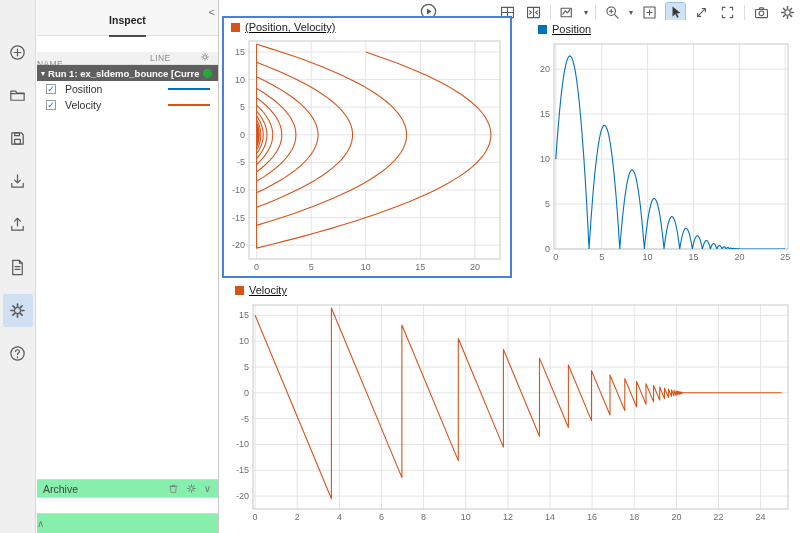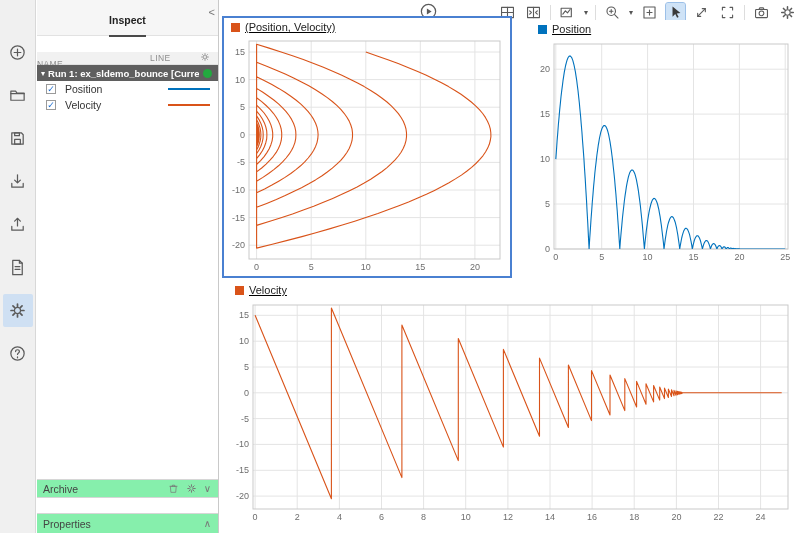--- a/index.html
+++ b/index.html
@@ -191,21 +191,20 @@
       <span class="bar-ic">
         <svg class="ic" width="11" height="11" viewBox="0 0 20 20" style="stroke:#777">
             <circle cx="10" cy="10" r="3.2"></circle>
             <path d="M10 3.2v2.3M10 14.5v2.3M3.2 10h2.3M14.5 10h2.3M5.2 5.2l1.6 1.6M13.2 13.2l1.6 1.6M14.8 5.2l-1.6 1.6M6.8 13.2l-1.6 1.6" stroke-width="1.8"></path>
           </svg>
       </span>
       <span class="bar-ic">∨</span>
     </div>
 
     <div class="section-bar" id="properties-bar">
-      <span class="bar-label">Properties</span>
       <span class="bar-ic">∧</span>
     </div>
   </div>
 
   <div class="main">
 
     <div class="plot-toolbar">
       <span class="run-btn">
         <svg class="ic" width="19" height="19" viewBox="0 0 20 20">
             <circle cx="10" cy="10" r="7.5"></circle>

